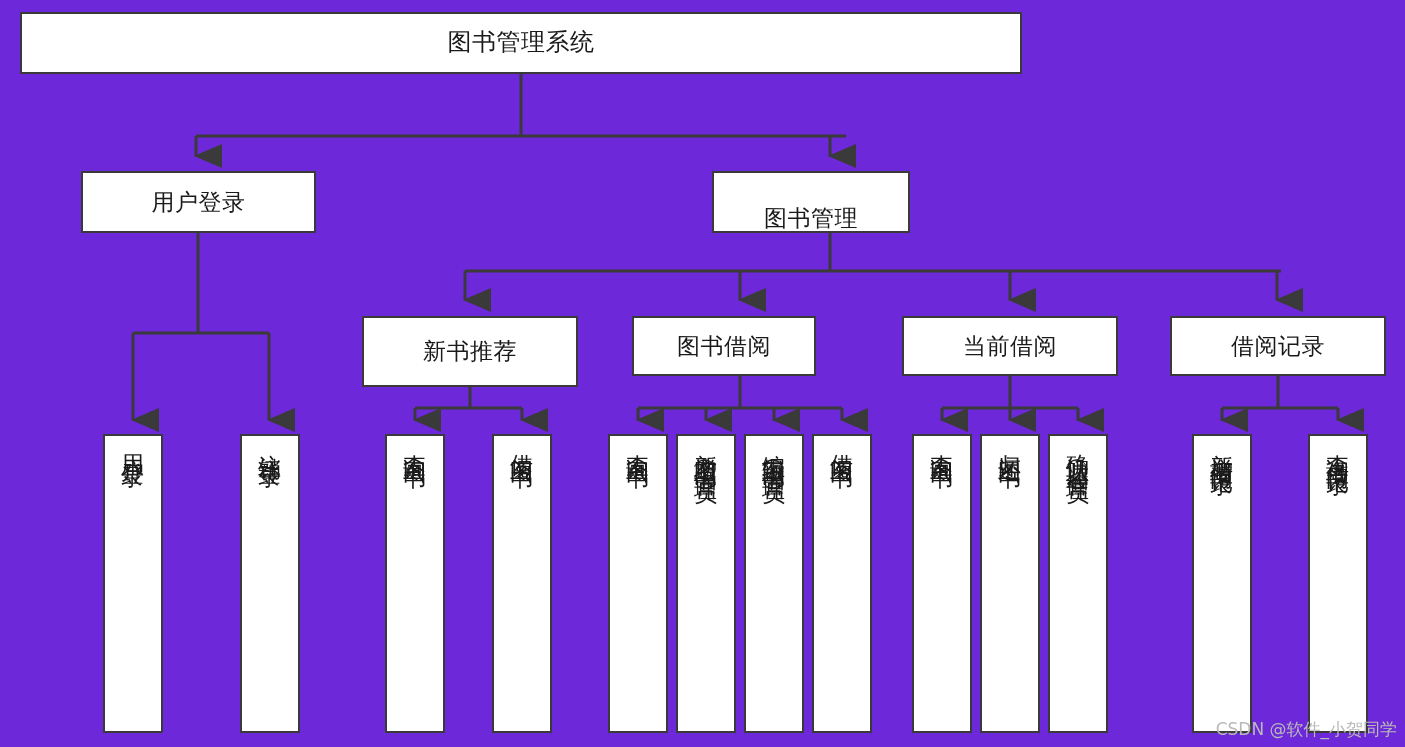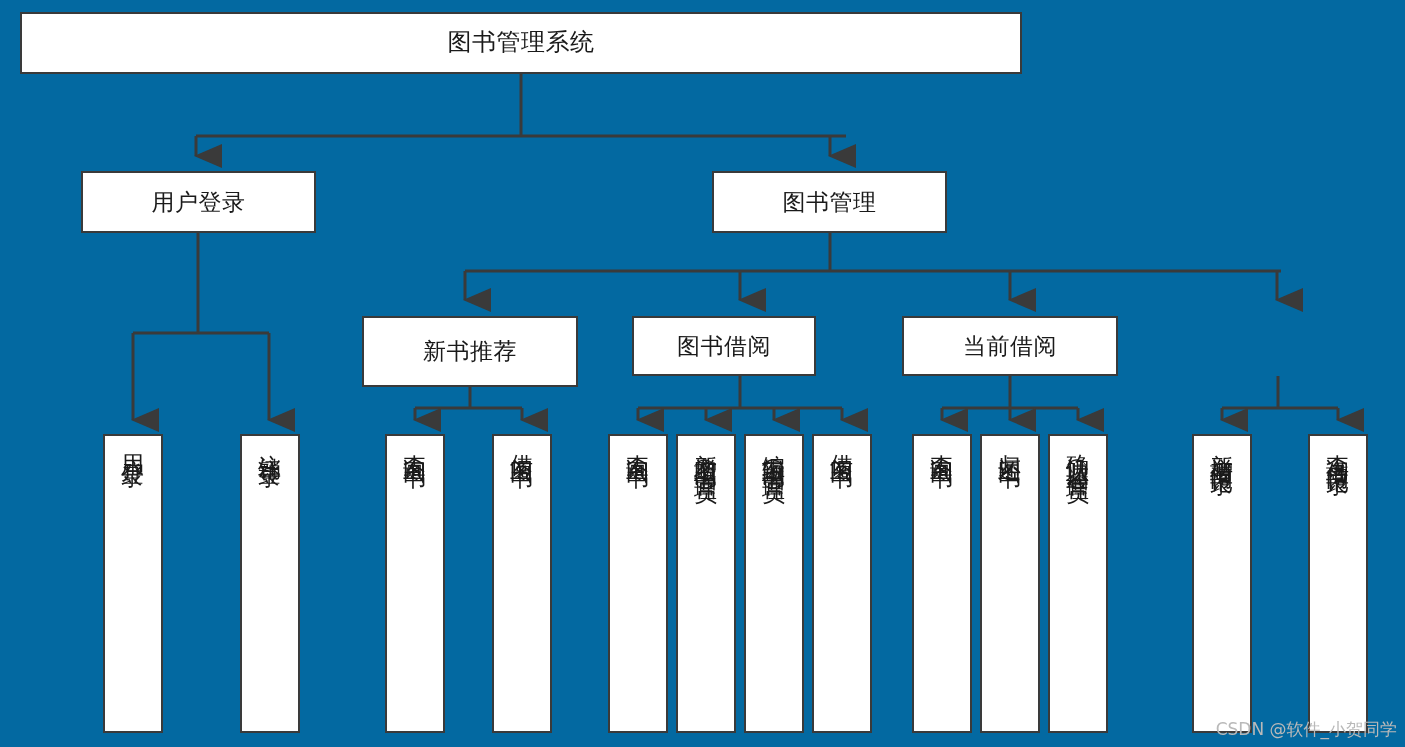--- a/index.html
+++ b/index.html
@@ -8,21 +8,21 @@
     padding: 0;
     background: #ffffff;
   }
   body {
     font-family: "DejaVu Sans", "Liberation Sans", sans-serif;
   }
   #canvas {
     position: relative;
     width: 1405px;
     height: 747px;
-    background: #0369a1;
+    background: #6d28d9;
     overflow: hidden;
   }
   #edges {
     position: absolute;
     left: 0;
     top: 0;
     width: 1405px;
     height: 747px;
     pointer-events: none;
   }
@@ -136,36 +136,39 @@
   </svg>
 
   <div class="node horiz root" style="left:20px; top:12px; width:1002px; height:62px;">
     <span class="label">图书管理系统</span>
   </div>
 
   <div class="node horiz" style="left:81px; top:171px; width:235px; height:62px;">
     <span class="label">用户登录</span>
   </div>
 
-  <div class="node horiz" style="left:712px; top:171px; width:235px; height:62px;">
+  <div class="node horiz" style="left:712px; top:171px; width:198px; height:62px;align-items:flex-end;">
     <span class="label">图书管理</span>
   </div>
 
   <div class="node horiz" style="left:362px; top:316px; width:216px; height:71px;">
     <span class="label">新书推荐</span>
   </div>
 
   <div class="node horiz" style="left:632px; top:316px; width:184px; height:60px;">
     <span class="label">图书借阅</span>
   </div>
 
   <div class="node horiz" style="left:902px; top:316px; width:216px; height:60px;">
     <span class="label">当前借阅</span>
   </div>
 
+  <div class="node horiz" style="left:1170px; top:316px; width:216px; height:60px;">
+    <span class="label">借阅记录</span>
+  </div>
 
   <div class="node vert" style="left:103px; top:434px; width:60px; height:299px;">
     <span class="label">用户登录</span>
   </div>
 
   <div class="node vert" style="left:240px; top:434px; width:60px; height:299px;">
     <span class="label">注销登录</span>
   </div>
 
   <div class="node vert" style="left:385px; top:434px; width:60px; height:299px;">

